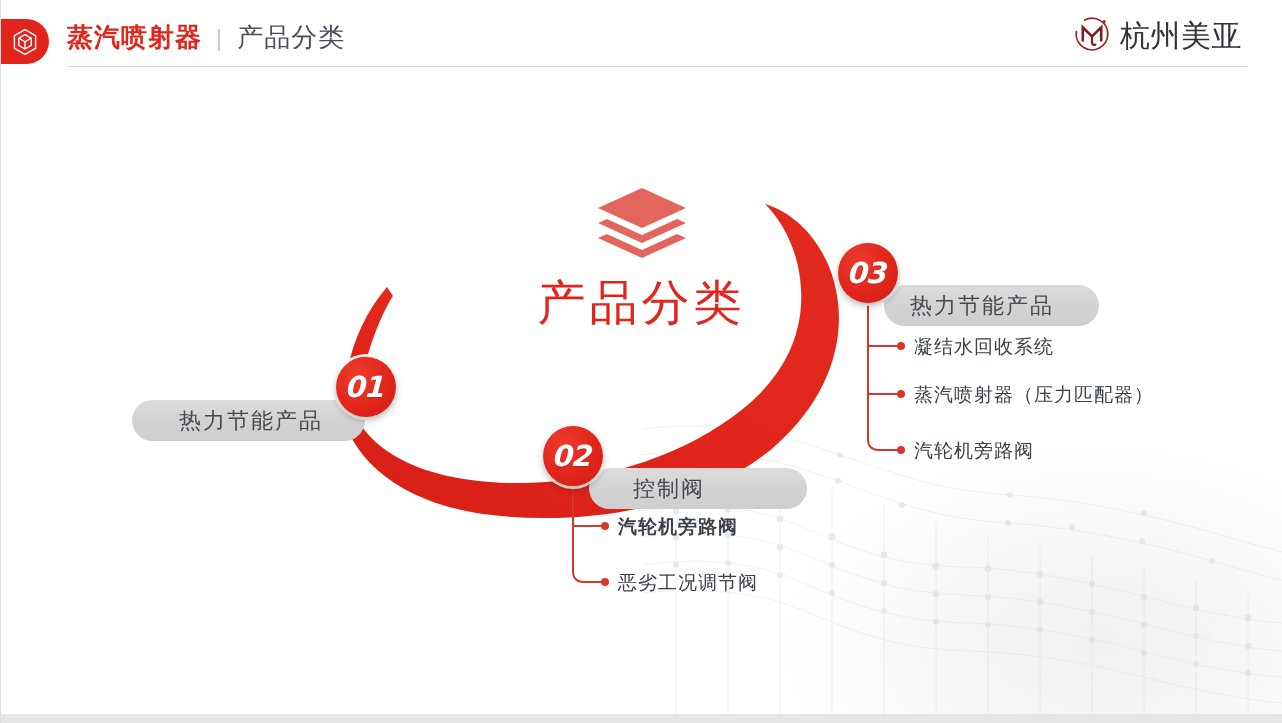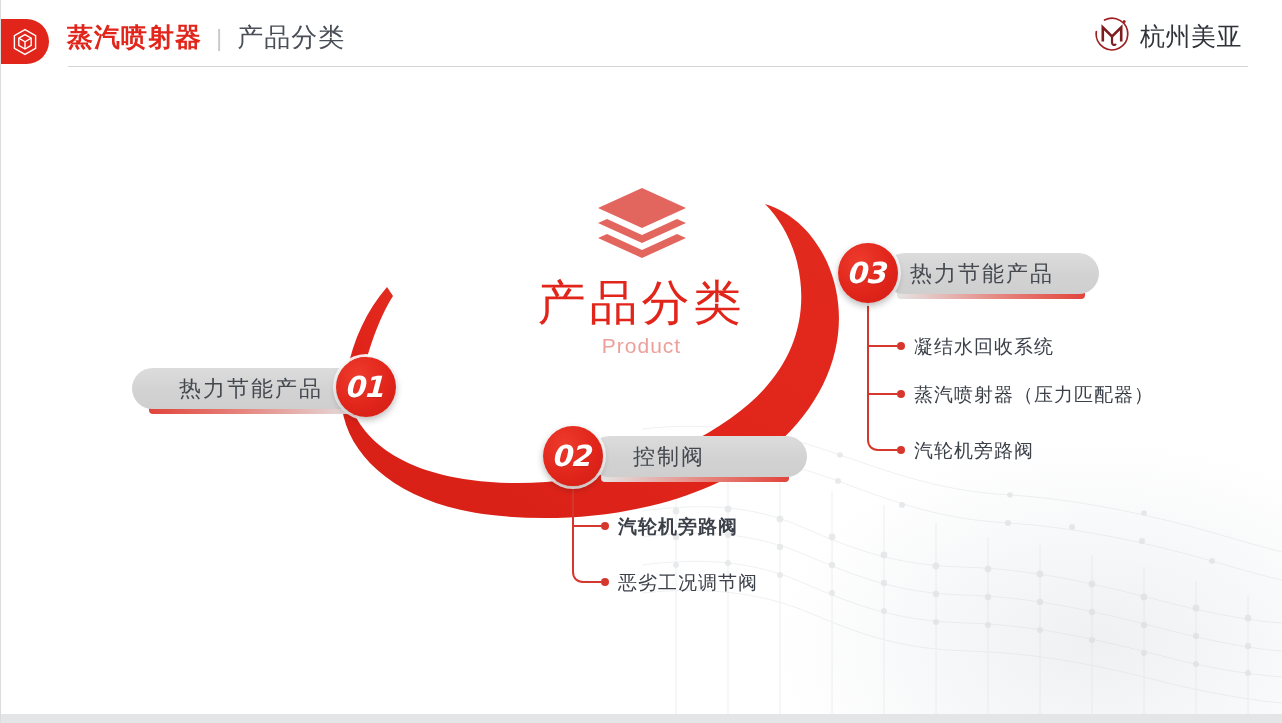--- a/index.html
+++ b/index.html
@@ -56,21 +56,21 @@
   .hdr-sub{color:#4a4f57;font-weight:400;}
   .hdr-line{
     position:absolute;left:67px;right:34px;top:66px;height:1px;
     background:#d3d4d8;
   }
   .brand{
     position:absolute;right:40px;top:15px;
     display:flex;align-items:center;gap:9px;
   }
   .brand-name{
-    font-size:25px;color:#2f3238;letter-spacing:.5px;
+    font-size:30px;color:#2f3238;letter-spacing:.5px;
   }
 
   
   .center-block{
     position:absolute;left:0;right:0;top:186px;
     text-align:center;pointer-events:none;
   }
   .stack-icon{display:block;margin:0 auto 10px;}
   .ctitle{
     font-size:48px;color:#e1251b;letter-spacing:4px;
@@ -83,20 +83,21 @@
   
   .arrow-layer{position:absolute;left:0;top:0;width:1282px;height:723px;pointer-events:none;}
 
   
   .pill{
     position:absolute;height:41px;
     border-radius:21px;
     background:linear-gradient(180deg,#dcdcdc 0%,#d2d2d2 55%,#cfcfcf 100%);
     display:flex;align-items:center;
     box-sizing:border-box;
+    margin-top:32px;
   }
   .pill-label{
     font-size:22px;color:#44484f;letter-spacing:2px;white-space:nowrap;
   }
   .pill-underbar{
     position:absolute;height:10px;border-radius:4px;
   }
 
   
   .node-circle{
@@ -222,21 +223,20 @@
   <div class="center-block">
     <span class="stack-icon">
       <svg width="96" height="78" viewBox="0 0 96 78">
         <path d="M48 2 L92 22 L48 42 L4 22 Z" fill="#e2665e"></path>
         <path d="M48 36 L86 19.5 L92 38 L48 58 L4 38 L10 19.5 Z" fill="#e2665e" opacity=".0"></path>
         <path d="M4 37 L13 33 L48 49 L83 33 L92 37 L48 57 Z" fill="#e2665e"></path>
         <path d="M4 52 L13 48 L48 64 L83 48 L92 52 L48 72 Z" fill="#e2665e"></path>
       </svg>
     </span>
     <div class="ctitle">产品分类</div>
-    <div class="csub">Product</div>
   </div>
 
   <svg class="arrow-layer" viewBox="0 0 1282 723">
     <defs>
       <linearGradient id="swooshGrad" x1="0" y1="1" x2="1" y2="0">
         <stop offset="0%" stop-color="#d61f16"></stop>
         <stop offset="50%" stop-color="#e1251b"></stop>
         <stop offset="100%" stop-color="#e22a1e"></stop>
       </linearGradient>
     </defs>

